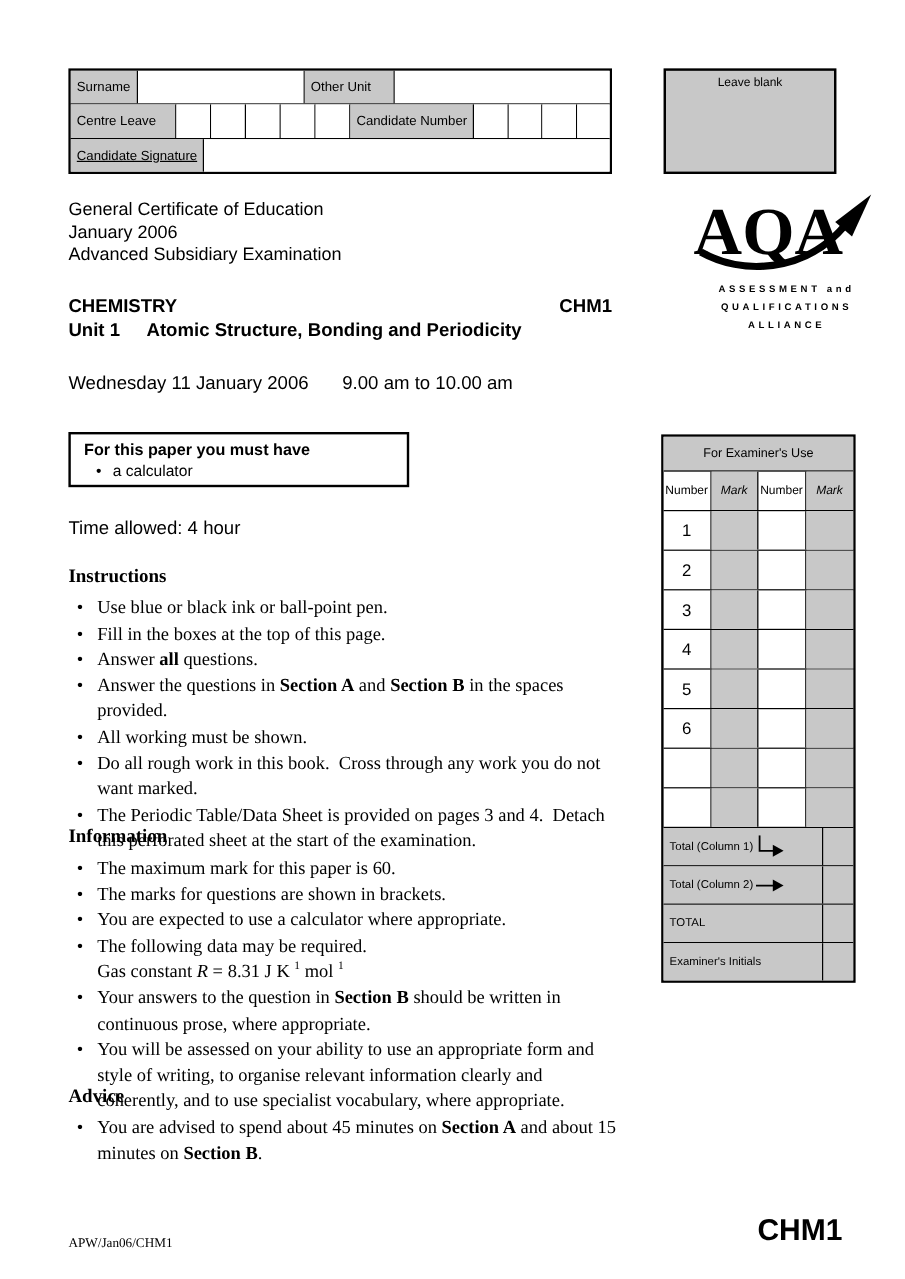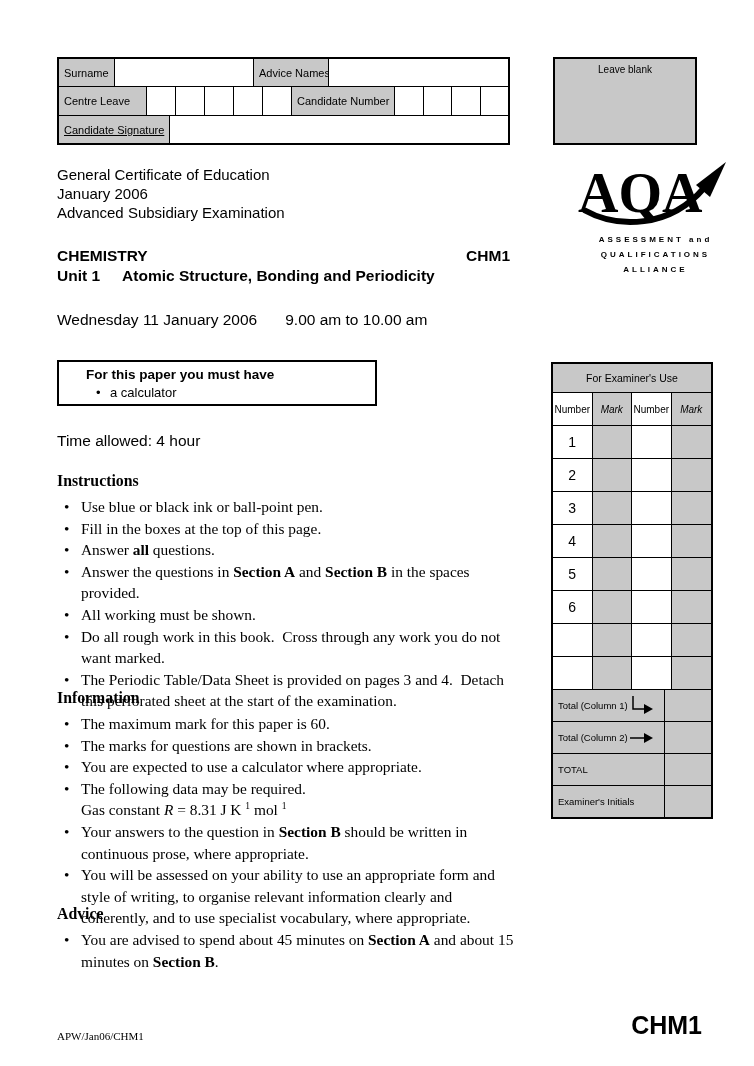--- a/index.html
+++ b/index.html
@@ -39,22 +39,22 @@
   .unit-row span:first-child { margin-right:22px; }
   .date-line { position:absolute; left:57px; top:311px; font-size:15.5px; }
   .date-line span:first-child { margin-right:28px; }
 
   
   .aqa-logo { position:absolute; left:578px; top:160px; width:155px; }
   .aqa-tagline { font-size:8px; font-weight:bold; letter-spacing:3px; text-align:center; line-height:15px; white-space:nowrap; }
 
   
   .musthave-box {
-    position:absolute; left:57px; top:360px; width:320px; height:46px;
-    border:2px solid #000; box-sizing:border-box; padding:5px 0 0 27px;
+    position:absolute; left:57px; top:360px; width:284px; height:46px;
+    border:2px solid #000; box-sizing:border-box; padding:5px 0 0 11px;
   }
   .musthave-head { font-size:13.5px; font-weight:bold; }
   .musthave-item { font-size:13px; margin-top:3px; padding-left:24px; position:relative; }
   .musthave-item::before { content:"\2022"; position:absolute; left:10px; }
 
   .time-line { position:absolute; left:57px; top:432px; font-size:15.5px; }
 
   
   .rules {
     position:absolute; left:57px; width:462px;
@@ -72,38 +72,38 @@
   .et-title { height:28px; background:#c8c8c8; border-bottom:1px solid #000; display:flex; align-items:center; justify-content:center; font-size:10.5px; }
   .et-grid-row { display:flex; border-bottom:1px solid #000; }
   .et-cell { width:25%; box-sizing:border-box; border-right:1px solid #000; display:flex; align-items:center; justify-content:center; }
   .et-cell:last-child { border-right:none; }
   .et-shaded { background:#c8c8c8;font-style:italic; }
   .et-head { height:32px; }
   .et-row { height:32px; }
   .et-num { font-size:14px; }
   .et-bottom-row { display:flex; height:31px; background:#c8c8c8; border-bottom:1px solid #000; }
   .et-bottom-row:last-child { border-bottom:none; }
-  .et-blabel { width:112px; box-sizing:border-box; border-right:1px solid #000; display:flex; align-items:center; padding-left:5px; font-size:9.5px; white-space:nowrap; }
+  .et-blabel { width:133px; box-sizing:border-box; border-right:1px solid #000; display:flex; align-items:center; padding-left:5px; font-size:9.5px; white-space:nowrap; }
   .et-bvalue { flex:1; }
   .et-arrow { margin-left:2px; }
 
   
   .footer-code { position:absolute; left:57px; top:1030px; font-family:"Liberation Serif", serif; font-size:11px; }
   .footer-chm1 { position:absolute; right:52px; top:1011px; font-size:25px; font-weight:bold; }
 </style>
 </head>
 <body>
 
 <div class="page">
 
   <div class="cand-form">
     <div class="f-row">
       <div class="f-label" style="width:45px">Surname</div>
       <div class="f-input" style="width:138px"></div>
-      <div class="f-label" style="width:64px">Advice Names</div>
+      <div class="f-label" style="width:64px">Other Unit</div>
       <div class="f-input flex1"></div>
     </div>
     <div class="f-row" style="height:28px">
       <div class="f-label" style="width:77px">Centre Leave</div>
       <div class="boxes boxes-centre">
           <div class="num-cell"></div>
           <div class="num-cell"></div>
           <div class="num-cell"></div>
           <div class="num-cell"></div>
           <div class="num-cell"></div>

